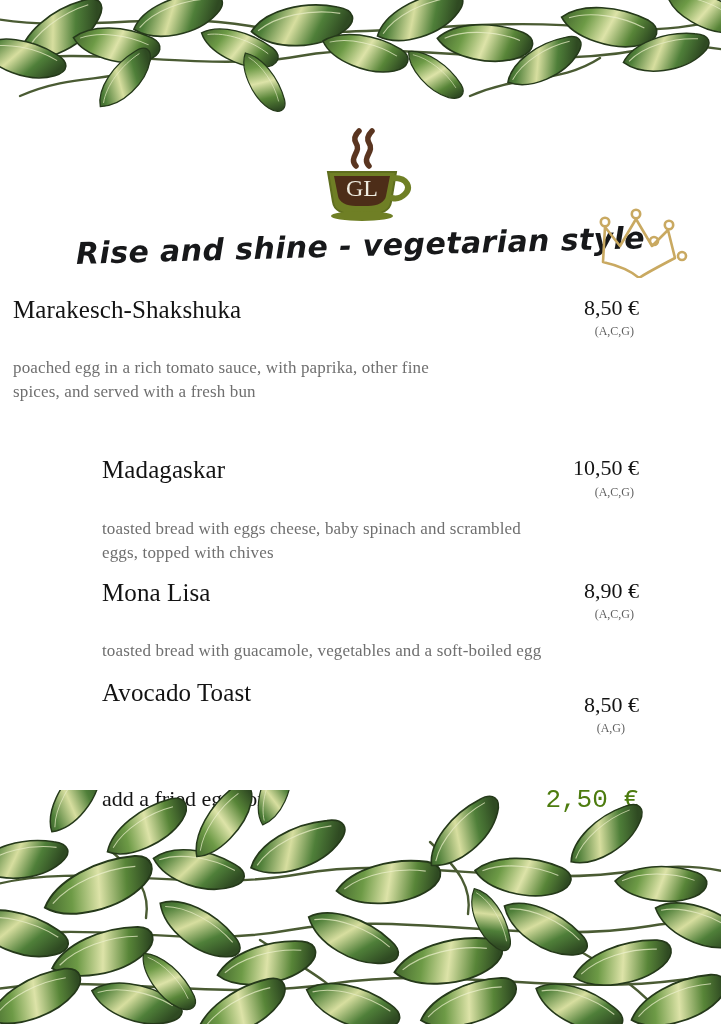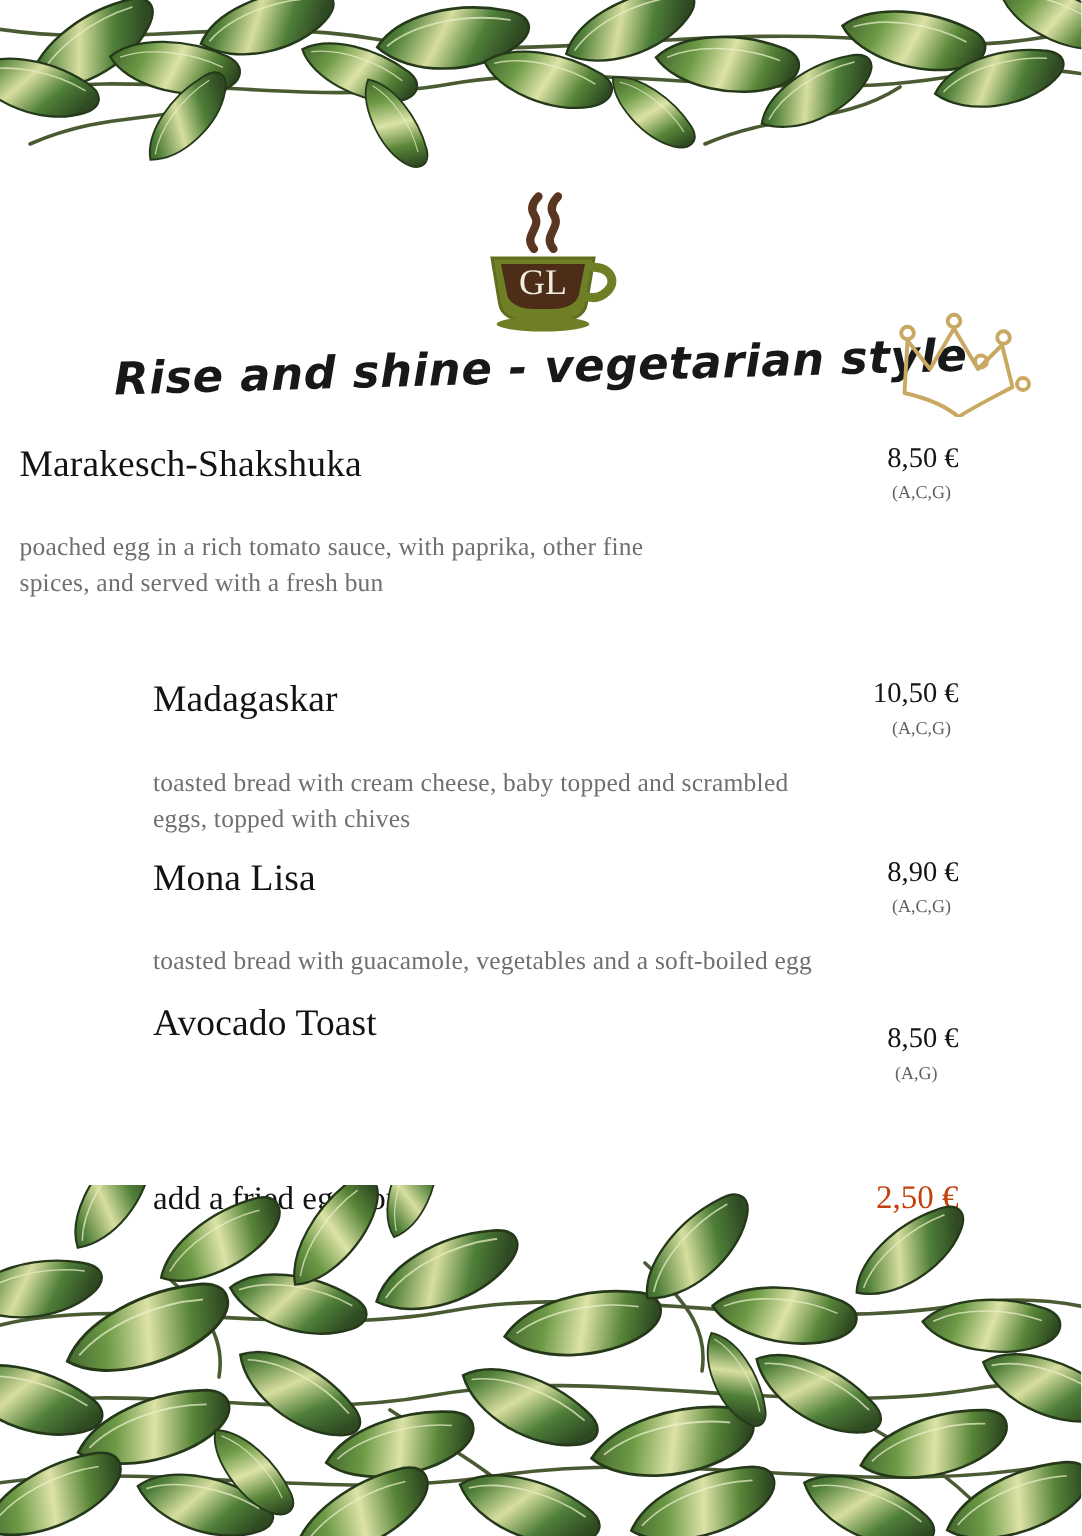--- a/index.html
+++ b/index.html
@@ -83,21 +83,21 @@
     line-height: 1.15;
     letter-spacing: 0.1px;
   }
   .price-col {
     text-align: right;
     min-width: 110px;
     flex: 0 0 auto;
   }
   .price {
     font-family: "Liberation Serif", serif;
-    font-size: 19px;
+    font-size: 22px;
     color: #131313;
     line-height: 1.1;
     white-space: nowrap;
   }
   .allergens {
     font-family: "Liberation Serif", serif;
     font-size: 12px;
     color: #5f5f5f;
     margin-top: 4px;
     padding-right: 5px;
@@ -132,23 +132,23 @@
     justify-content: space-between;
   }
   #addon-label {
     font-family: "Liberation Serif", serif;
     font-size: 22px;
     color: #131313;
     white-space: nowrap;
   }
   #addon-price-col { text-align: right; min-width: 110px; }
   #addon-price {
-    font-family: Liberation Serif, serif;
-    font-size: 22px;
-    color: #c2410c;
+    font-family: Liberation Mono, monospace;
+    font-size: 26px;
+    color: #4d7c0f;
     line-height: 1.1;
     white-space: nowrap;
   }
   #addon-allergens {
     font-family: "Liberation Serif", serif;
     font-size: 12px;
     color: #5f5f5f;
     margin-top: 5px;
     padding-right: 16px;
   }
@@ -250,21 +250,21 @@
     </div>
 
     <div class="menu-item" id="item-1">
       <div class="item-head">
         <div class="item-name">Madagaskar</div>
         <div class="price-col">
           <div class="price">10,50 €</div>
           <div class="allergens">(A,C,G)</div>
         </div>
       </div>
-      <div class="item-desc">toasted bread with cream cheese, baby topped and scrambled eggs, topped with chives</div>
+      <div class="item-desc">toasted bread with eggs cheese, baby spinach and scrambled eggs, topped with chives</div>
     </div>
 
     <div class="menu-item" id="item-2">
       <div class="item-head">
         <div class="item-name">Mona Lisa</div>
         <div class="price-col">
           <div class="price">8,90 €</div>
           <div class="allergens">(A,C,G)</div>
         </div>
       </div>

